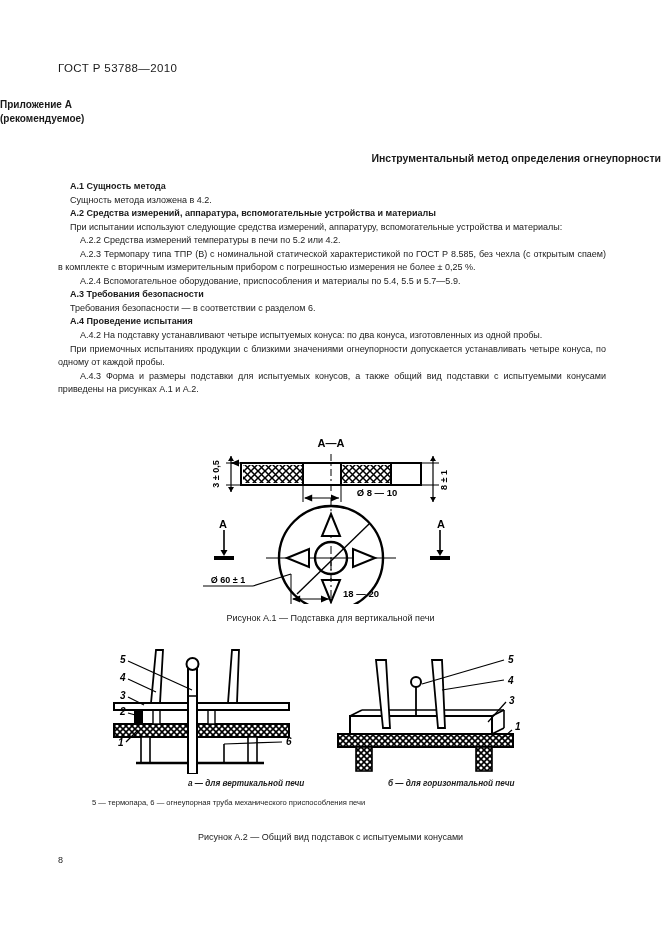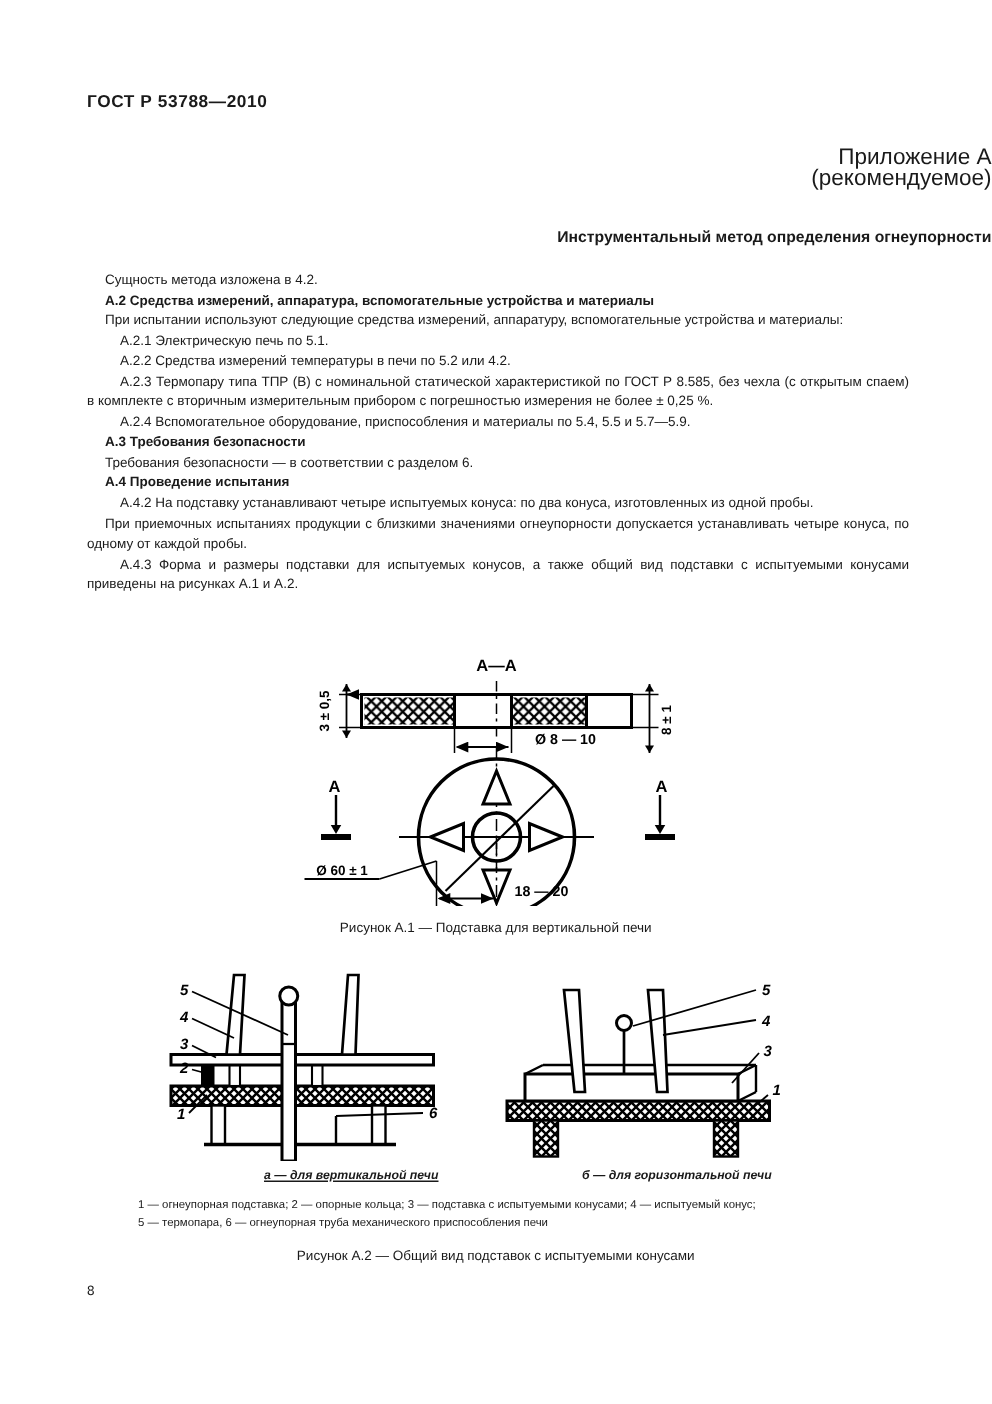--- a/index.html
+++ b/index.html
@@ -20,33 +20,33 @@
     inset: 0;
     background: #fff;
   }
 
   
   .doc-header {
     position: absolute;
     left: 58px;
     top: 62px;
     font-size: 11.5px;
+    font-weight: normal;
+    letter-spacing: 0.4px;
+  }
+
+  
+  .annex-block {
+    position: absolute;
+    left: 0;
+    right: 0;
+    top: 98px;
+    text-align: left;
+    font-size: 10px;
     font-weight: bold;
-    letter-spacing: 0.4px;
-  }
-
-  
-  .annex-block {
-    position: absolute;
-    left: 0;
-    right: 0;
-    top: 98px;
-    text-align: right;
-    font-size: 15px;
-    font-weight: normal;
     line-height: 14px;
   }
 
   .main-title {
     position: absolute;
     left: 0;
     right: 0;
     top: 152px;
     text-align: right;
     font-size: 10.5px;
@@ -104,21 +104,21 @@
 
   .subcaps {
     position: absolute;
     top: 779px;
     left: 0;
     right: 0;
     font-size: 8.2px;
     font-weight: bold;
     font-style: italic;
   }
-  .subcap-a { position: absolute; left: 176px; text-decoration: underline; }
+  .subcap-a { position: absolute; left: 188px; }
   .subcap-b { position: absolute; left: 388px; }
 
   .legend {
     position: absolute;
     top: 797px;
     left: 92px;
     width: 482px;
     font-size: 7.6px;
     line-height: 12px;
     text-align: center;
@@ -143,24 +143,24 @@
   <div class="doc-header">ГОСТ Р 53788—2010</div>
 
   <div class="annex-block">
     <div>Приложение А</div>
     <div>(рекомендуемое)</div>
   </div>
 
   <div class="main-title">Инструментальный метод определения огнеупорности</div>
 
   <div class="body-text" id="body-content">
+      <p class="ind3 h-sub">А.1  Сущность метода</p>
       <p class="ind3">Сущность метода изложена в 4.2.</p>
       <p class="ind3 h-sub">А.2  Средства измерений, аппаратура, вспомогательные устройства и материалы</p>
       <p class="ind3">При испытании используют следующие средства измерений, аппаратуру, вспомогательные устройства и материалы:</p>
-      <p class="ind2">А.2.1  Электрическую печь по 5.1.</p>
       <p class="ind2">А.2.2  Средства измерений температуры в печи по 5.2 или 4.2.</p>
       <p class="ind2">А.2.3  Термопару типа ТПР (В) с номинальной статической характеристикой по ГОСТ Р 8.585, без чехла (с открытым спаем) в комплекте с вторичным измерительным прибором с погрешностью измерения не более ± 0,25 %.</p>
       <p class="ind2">А.2.4  Вспомогательное оборудование, приспособления и материалы по 5.4, 5.5 и 5.7—5.9.</p>
       <p class="ind3 h-sub">А.3  Требования безопасности</p>
       <p class="ind3">Требования безопасности — в соответствии с разделом 6.</p>
       <p class="ind3 h-sub">А.4  Проведение испытания</p>
       <p class="ind2">А.4.2  На подставку устанавливают четыре испытуемых конуса: по два конуса, изготовленных из одной пробы.</p>
       <p class="ind3">При приемочных испытаниях продукции с близкими значениями огнеупорности допускается устанавливать четыре конуса, по одному от каждой пробы.</p>
       <p class="ind2">А.4.3  Форма и размеры подставки для испытуемых конусов, а также общий вид подставки с испытуемыми конусами приведены на рисунках А.1 и А.2.</p>
     </div>
@@ -331,21 +331,20 @@
       </g>
     </svg>
   </div>
 
   <div class="subcaps">
     <span class="subcap-a">а — для вертикальной печи</span>
     <span class="subcap-b">б — для горизонтальной печи</span>
   </div>
 
   <div class="legend">
-    <div class="l1">1 — огнеупорная подставка; 2 — опорные кольца; 3 — подставка с испытуемыми конусами; 4 — испытуемый конус;</div>
     <div class="l2">5 — термопара, 6 — огнеупорная труба механического приспособления печи</div>
   </div>
 
   <div class="cap cap2">Рисунок А.2 — Общий вид подставок с испытуемыми конусами</div>
 
   <div class="page-num">8</div>
 
 </div>
 
 </body></html>

